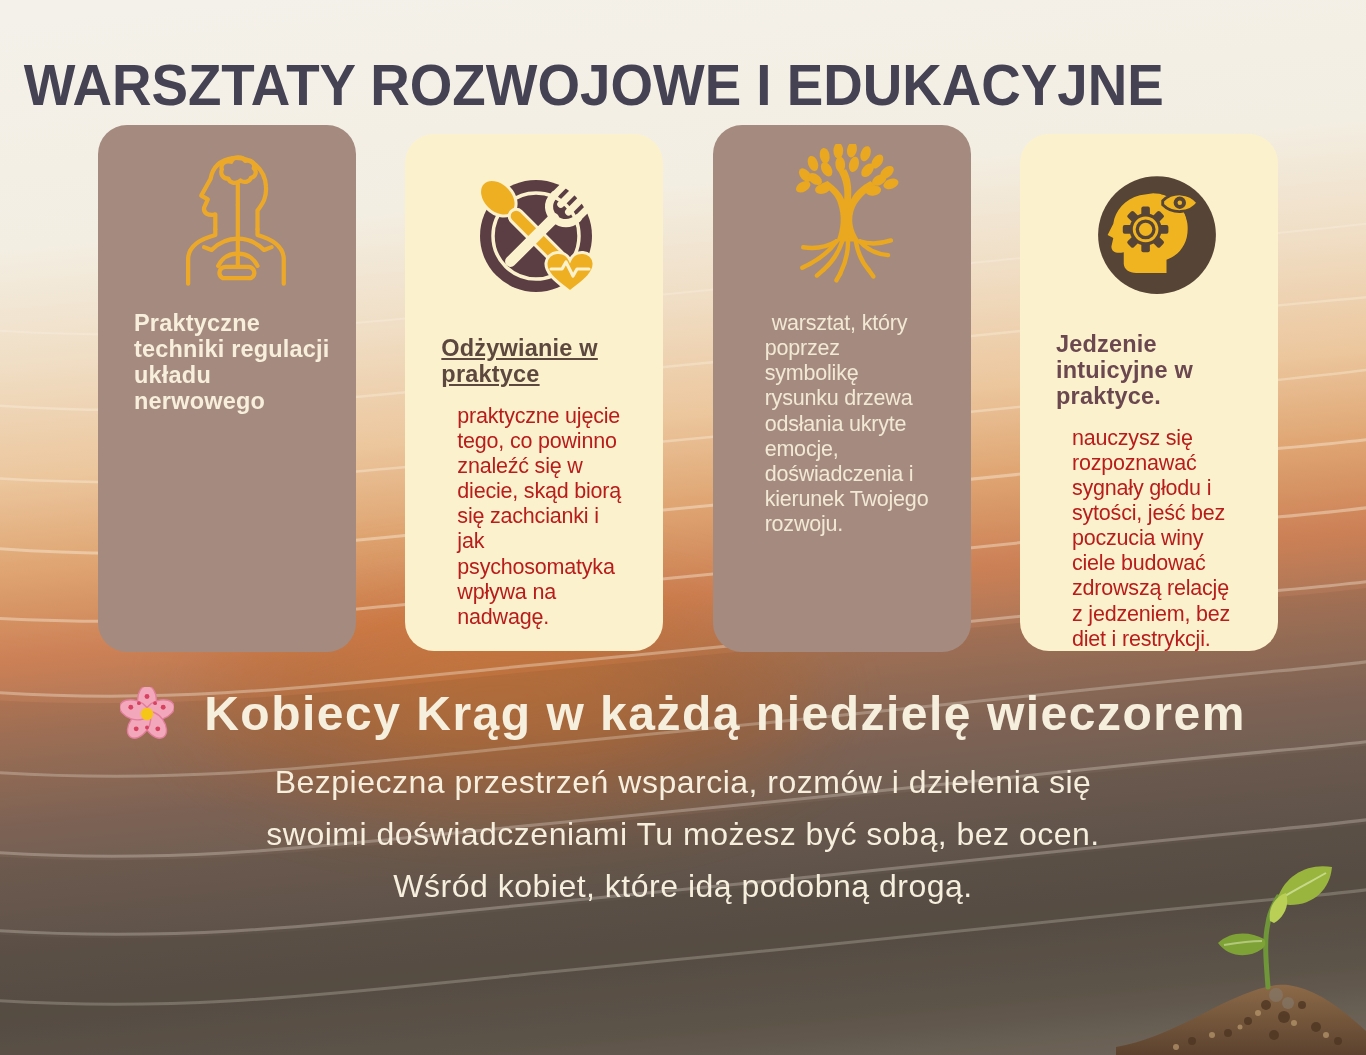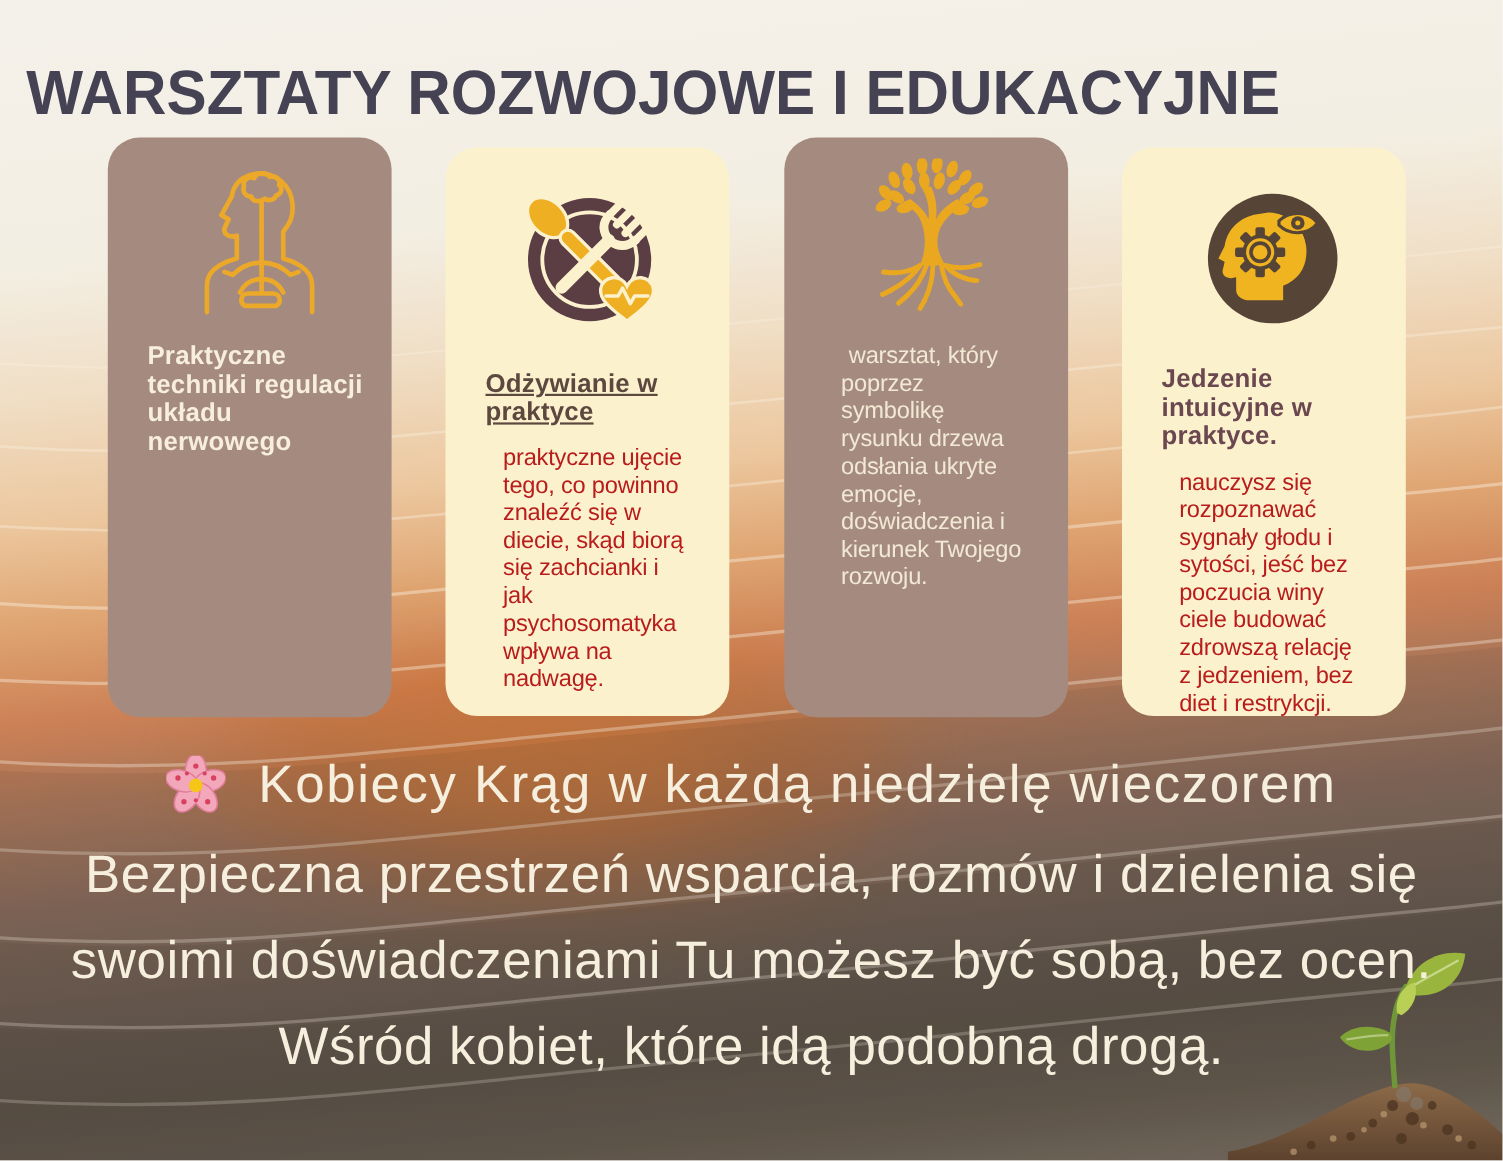--- a/index.html
+++ b/index.html
@@ -55,27 +55,27 @@
   #card-nutrition h2{color:#5d483f;text-decoration:underline;}
   #card-intuitive h2{color:#6b4750;margin-top:12px;}
   #card-tree p{text-indent:7px;}
 
   
   .footer{
     position:absolute;top:686px;left:0;width:100%;
     text-align:center;z-index:3;color:#f7efde;
   }
   .footer-heading{
-    margin:0;font-size:48px;font-weight:400;letter-spacing:1.5px;
+    margin:0;font-size:48px;font-weight:700;letter-spacing:1.5px;
     display:flex;align-items:center;justify-content:center;gap:30px;
   }
   .footer-heading svg{flex:0 0 auto;}
   .footer-lines{
     margin-top:16px;
-    font-size:48px;font-weight:400;line-height:1.62;letter-spacing:.5px;
+    font-size:32px;font-weight:400;line-height:1.62;letter-spacing:.5px;
   }
 
   .sprout{position:absolute;right:0;bottom:0;z-index:2;}
 </style>
 </head>
 <body>
 
 <div class="poster">
 
   <svg class="bg-art" viewBox="0 0 1366 1055" preserveAspectRatio="none" aria-hidden="true">

